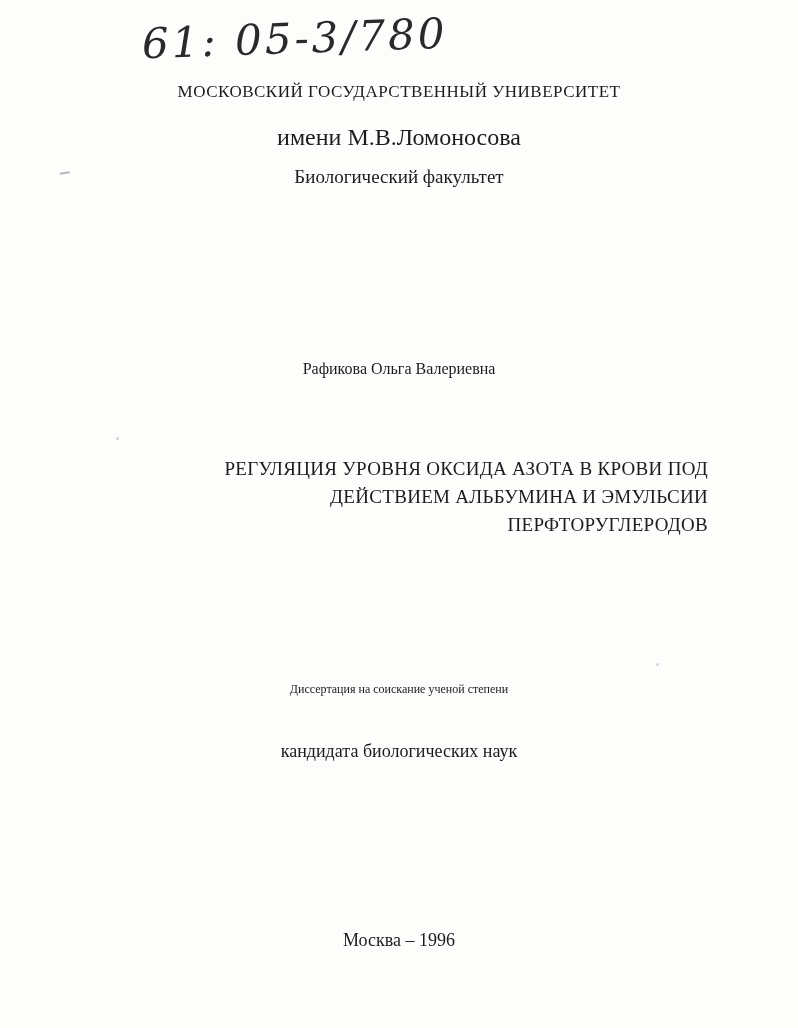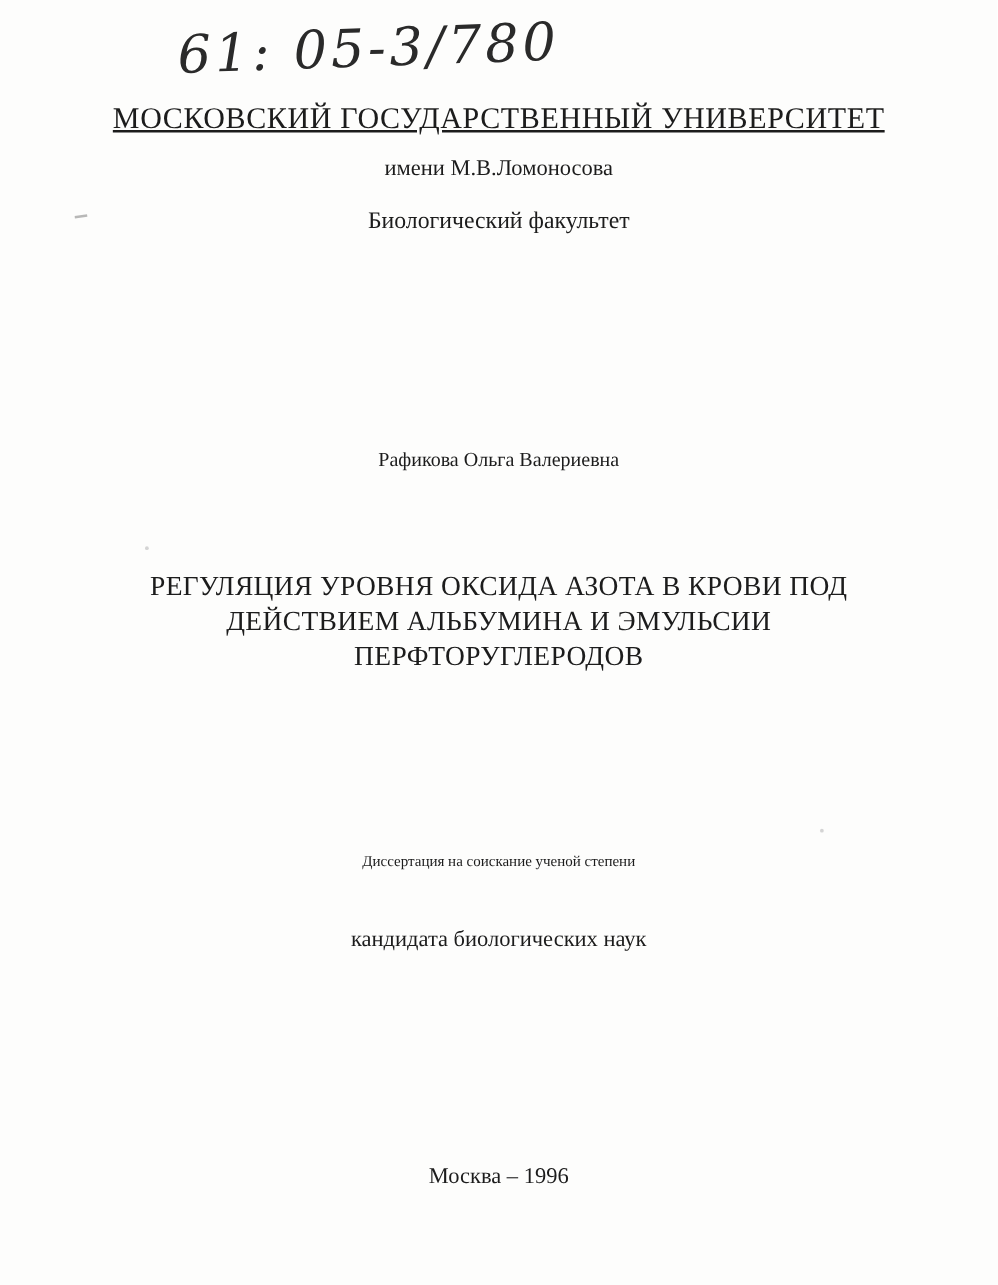--- a/index.html
+++ b/index.html
@@ -31,43 +31,42 @@
   }
   .center-line {
     position: absolute;
     left: 0;
     width: 100%;
     text-align: center;
     white-space: pre-wrap;
   }
   .university {
     top: 82px;
-    font-size: 24px;
+    font-size: 17px;
     letter-spacing: 0.5px;
-    text-decoration: underline;
   }
   .named-after {
     top: 124px;
-    font-size: 18px;
+    font-size: 24px;
   }
   .faculty {
     top: 166px;
     font-size: 19px;
   }
   .author {
     top: 360px;
     font-size: 16px;
   }
   .title-block {
     position: absolute;
     top: 455px;
     left: 90px;
     width: 618px;
-    text-align: center;
-    font-size: 22px;
+    text-align: right;
+    font-size: 19px;
     line-height: 28px;
     letter-spacing: 0.3px;
   }
   .diss-line-1 {
     top: 682px;
     font-size: 12px;
   }
   .diss-line-2 {
     top: 717px;
     font-size: 18px;

